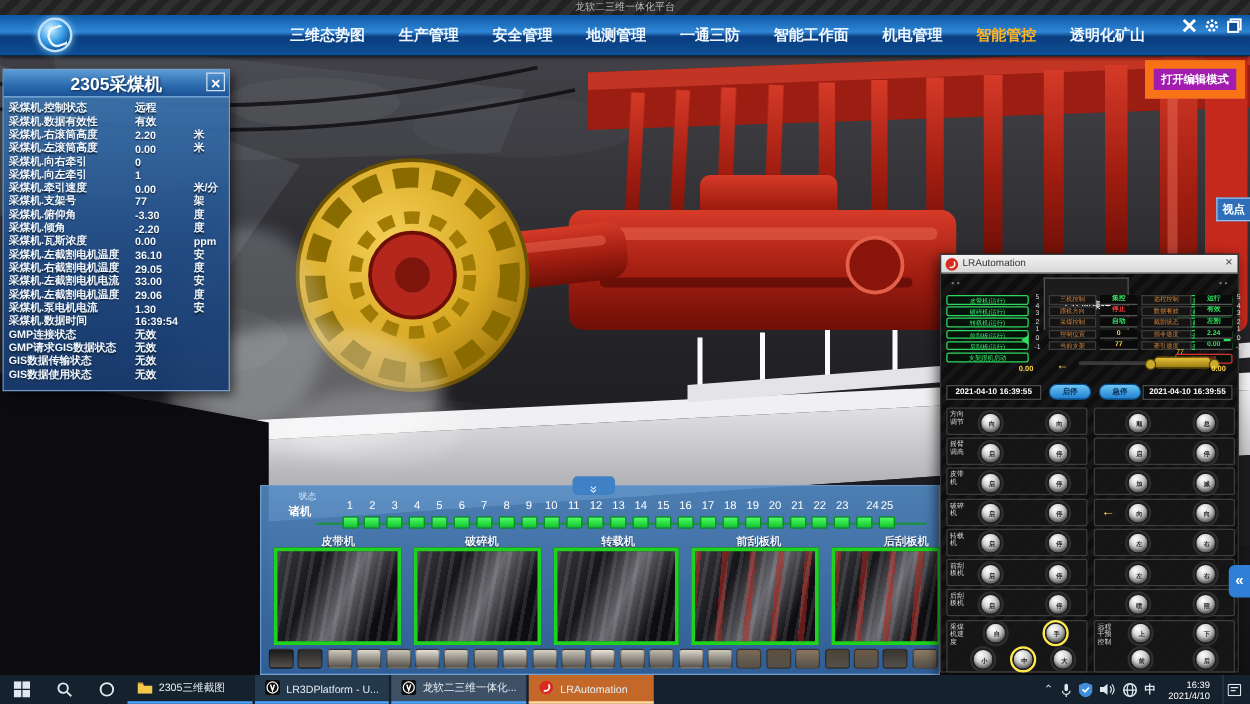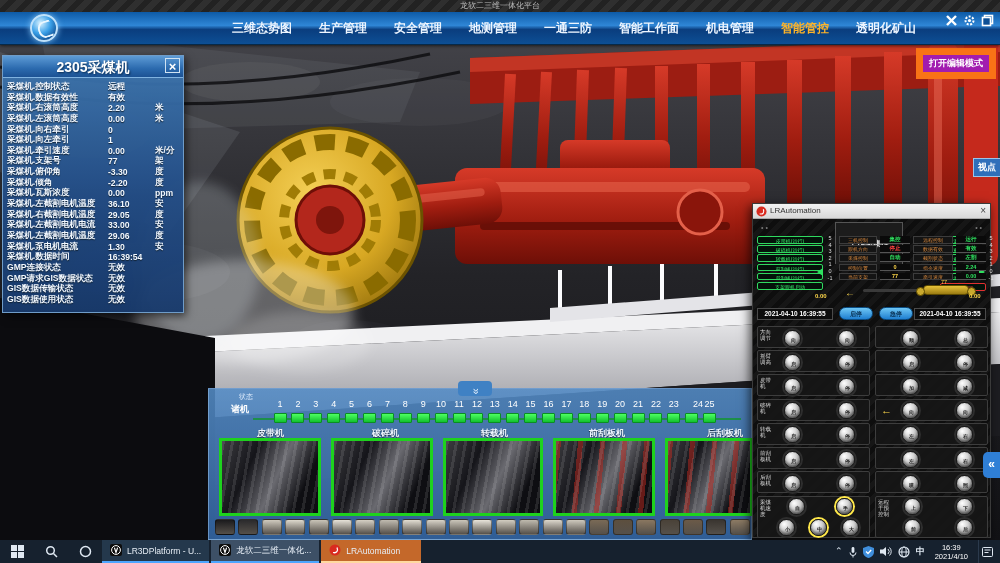--- a/index.html
+++ b/index.html
@@ -128,21 +128,21 @@
   
   #taskbar{left:0;top:540px;width:1000px;height:23px;z-index:10;background:#16212e;display:flex;align-items:stretch;}
   .tb-ic{width:34px;display:flex;align-items:center;justify-content:center;}
   .tb-app{display:flex;align-items:center;gap:5px;padding:0 8px;max-width:122px;min-width:100px;
     border-bottom:2px solid #4da6ff;color:#e6edf5;font-size:8.5px;white-space:nowrap;overflow:hidden;margin-right:2px;}
   .tb-app.hl{background:#24384c;}
   .tb-app.active{background:#3d5066;}
   .tb-app.orange{background:#c4682a;border-bottom-color:#ffd9a0;}
   #tray{margin-left:auto;display:flex;align-items:center;gap:6px;padding-right:4px;color:#dfe8f2;}
   #tray .tr-ic{font-size:9px;line-height:23px;}
-  #clock{text-align:center;font-size:7.5px;line-height:9px;color:#fff;padding:0 4px;}
+  #clock{text-align:right;font-size:7.5px;line-height:9px;color:#fff;padding:0 4px;}
   #notif{width:18px;height:23px;border-left:1px solid #2b3a4c;display:flex;align-items:center;justify-content:center;}
 
   
   #scene{left:0;top:12px;width:1000px;height:528px;z-index:1;}
 </style>
 </head>
 <body>
 <div id="app">
 
 <svg id="scene" class="abs" viewBox="0 0 1000 528">
@@ -692,20 +692,27 @@
       <circle cx="5.5" cy="5.5" r="3.8" fill="none" stroke="#dfe8f2" stroke-width="1.5"></circle>
       <line x1="8.5" y1="8.5" x2="12" y2="12" stroke="#dfe8f2" stroke-width="1.5"></line>
     </svg>
   </div>
   <div class="tb-ic">
     <svg width="13" height="13" viewBox="0 0 13 13">
       <circle cx="6.5" cy="6.5" r="5" fill="none" stroke="#dfe8f2" stroke-width="1.5"></circle>
     </svg>
   </div>
   <div id="tb-apps" style="display:flex;">
+        <div class="tb-app ">
+          <span><svg width="12" height="10" viewBox="0 0 12 10">
+              <path d="M0 2h4l1.5 1.5H12V10H0z" fill="#f5c84c"></path>
+              <path d="M0 1h4l1 1H0z" fill="#e0b43e"></path>
+            </svg></span>
+          <span>2305三维截图</span>
+        </div>
         <div class="tb-app hl">
           <span><svg width="12" height="12" viewBox="0 0 12 12">
               <rect width="12" height="12" rx="2" fill="#0d0d0d"></rect>
               <circle cx="6" cy="6" r="4.4" fill="none" stroke="#fff" stroke-width="1"></circle>
               <path d="M4.4 3.6 6 8.4 7.6 3.6" fill="none" stroke="#fff" stroke-width="1.2"></path>
             </svg></span>
           <span>LR3DPlatform - U...</span>
         </div>
         <div class="tb-app active">
           <span><svg width="12" height="12" viewBox="0 0 12 12">

